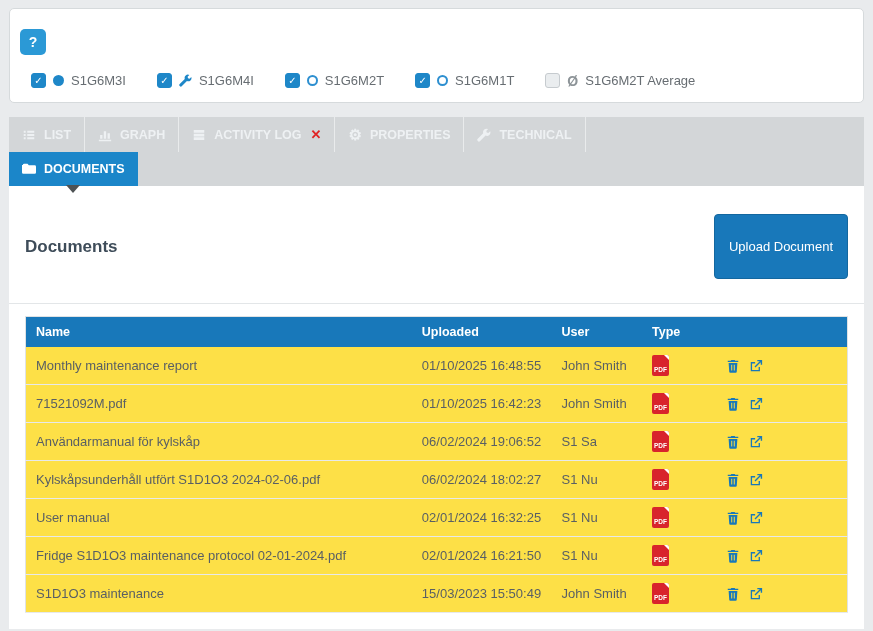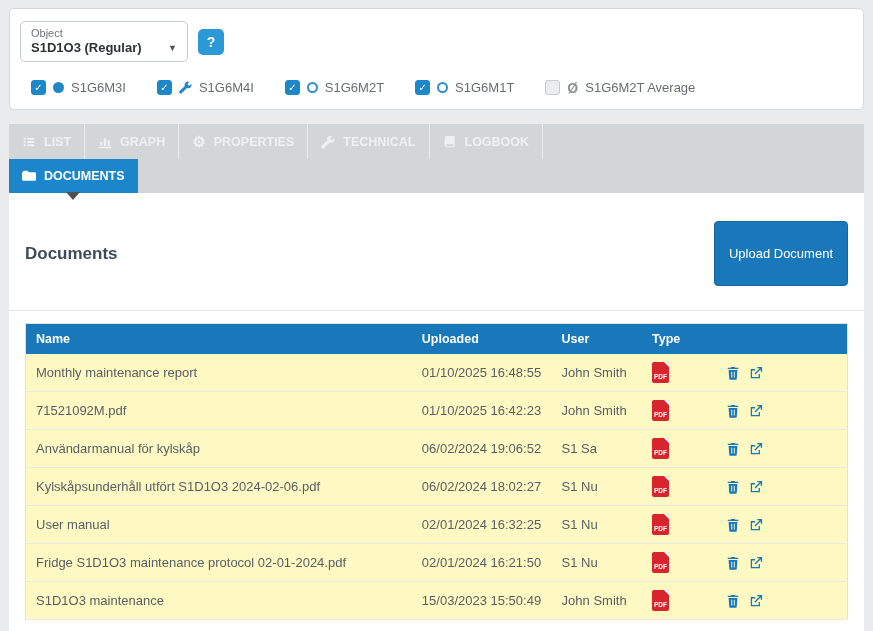--- a/index.html
+++ b/index.html
@@ -41,38 +41,31 @@
 
   
   .content{background:#fff;padding:28px 16px 16px;min-height:420px}
   .content-header{display:flex;justify-content:space-between;align-items:center}
   .page-title{font-size:17px;font-weight:bold;color:#3e4c59}
   .upload-btn{background:#1878ba;color:#fff;border:1px solid #13679f;border-radius:4px;font-size:13px;padding:24px 14px;cursor:pointer;font-family:"Liberation Sans",sans-serif}
   .content-divider{height:1px;background:#e3e6e8;margin:24px -16px 0;border:none}
 
   table.docs{margin-top:12px;width:100%;border-collapse:collapse;border:1px solid #dfe2e4}
   table.docs th{background:#1878ba;color:#fff;font-size:12.5px;font-weight:bold;text-align:left;padding:8px 10px}
-  table.docs td{padding:8px 10px;font-size:13px;color:#595f64;border-bottom:1px solid #e7e9eb;background:#fef9c3;vertical-align:middle}
+  table.docs td{padding:8px 10px;font-size:13px;color:#595f64;border-bottom:1px solid #e7e9eb;background:#fde047;vertical-align:middle}
   .pdf-badge{position:relative;width:17px;height:21px;background:#d8242c;border-radius:2px;color:#fff;font-size:6.5px;font-weight:bold;display:flex;align-items:flex-end;justify-content:center;padding-bottom:3px;overflow:hidden}
   .pdf-badge::before{content:"";position:absolute;top:0;right:0;width:0;height:0;border-top:5px solid #fff;border-left:5px solid transparent}
   .row-actions{display:flex;gap:9px;align-items:center}
   .action-icon{color:#1878ba;cursor:pointer;display:inline-flex}
 </style>
 </head>
 <body>
 
 <div class="top-card">
   <div class="selector-row">
-    <div class="object-select">
-      <span class="object-label">Object</span>
-      <div class="object-value-row">
-        <span class="object-value">S1D1O3 (Regular)</span>
-        <span class="caret">▼</span>
-      </div>
-    </div>
     <button class="help-btn">?</button>
   </div>
 
   <div class="toggles-row">
     <label class="toggle">
       <span class="cb checked">
           <span class="cb-check">✓</span>
         </span>
       <span class="dot filled"></span>
       <span class="t-label">S1G6M3I</span>
@@ -120,39 +113,40 @@
       <span>LIST</span>
     </div>
 
     <div class="tab">
       <svg class="ti" viewBox="0 0 16 16">
           <path fill="currentColor" d="M1 13.4h14V15H1zM2.4 8h2.7v4.4H2.4zM6.6 3.6h2.7v8.8H6.6zM10.9 6h2.7v6.4h-2.7z"></path>
         </svg>
       <span>GRAPH</span>
     </div>
 
+    <div class="tab">
+      <svg class="ti" viewBox="0 0 16 16">
+          <path fill="currentColor" d="M2 2.4h12v3.1H2zM2 6.5h12v3.1H2zM2 10.6h12v3.1H2z"></path>
+        </svg>
+      <span>ACTIVITY LOG</span>
+      <span class="tab-alert">✕</span>
+    </div>
 
     <div class="tab">
       <span class="glyph-icon">⚙</span>
       <span>PROPERTIES</span>
     </div>
 
     <div class="tab">
       <svg class="ti" viewBox="0 0 16 16">
           <path fill="currentColor" d="M12.7 1.2 10.6 3.3l.5 1.9 1.9.5 2.1-2.1a4 4 0 0 1-5.3 5.1l-6.2 6.2a1.9 1.9 0 0 1-2.7-2.7l6.2-6.2a4 4 0 0 1 5.6-4.8z"></path>
         </svg>
       <span>TECHNICAL</span>
     </div>
 
-    <div class="tab">
-      <svg class="ti" viewBox="0 0 16 16">
-          <path fill="currentColor" fill-rule="evenodd" d="M4.2 1h8.3a.9.9 0 0 1 .9.9v11.2a.9.9 0 0 1-.9.9H4.2A2.2 2.2 0 0 1 2 11.8V3.2A2.2 2.2 0 0 1 4.2 1zm0 9.6a1.1 1.1 0 0 0 0 2.2h7.7v-2.2H4.2z"></path>
-        </svg>
-      <span>LOGBOOK</span>
-    </div>
 
 
     <div class="tab-break"></div>
 
     <div class="tab active">
       <svg class="ti" viewBox="0 0 16 16">
           <path fill="currentColor" d="M1 3.5A1.5 1.5 0 0 1 2.5 2h3.8l1.5 1.8h6.7A1.5 1.5 0 0 1 16 5.3V12a1.5 1.5 0 0 1-1.5 1.5h-13A1.5 1.5 0 0 1 0 12V3.5z"></path>
         </svg>
       <span>DOCUMENTS</span>
       <span class="tab-pointer"></span>

